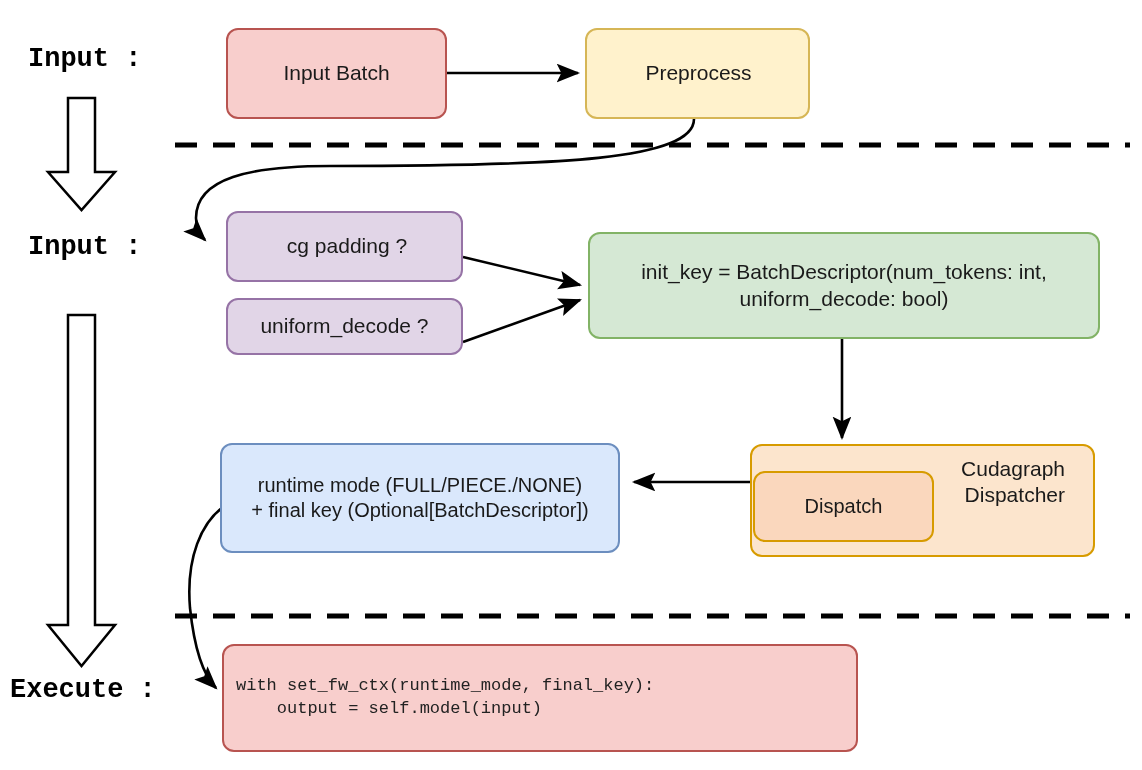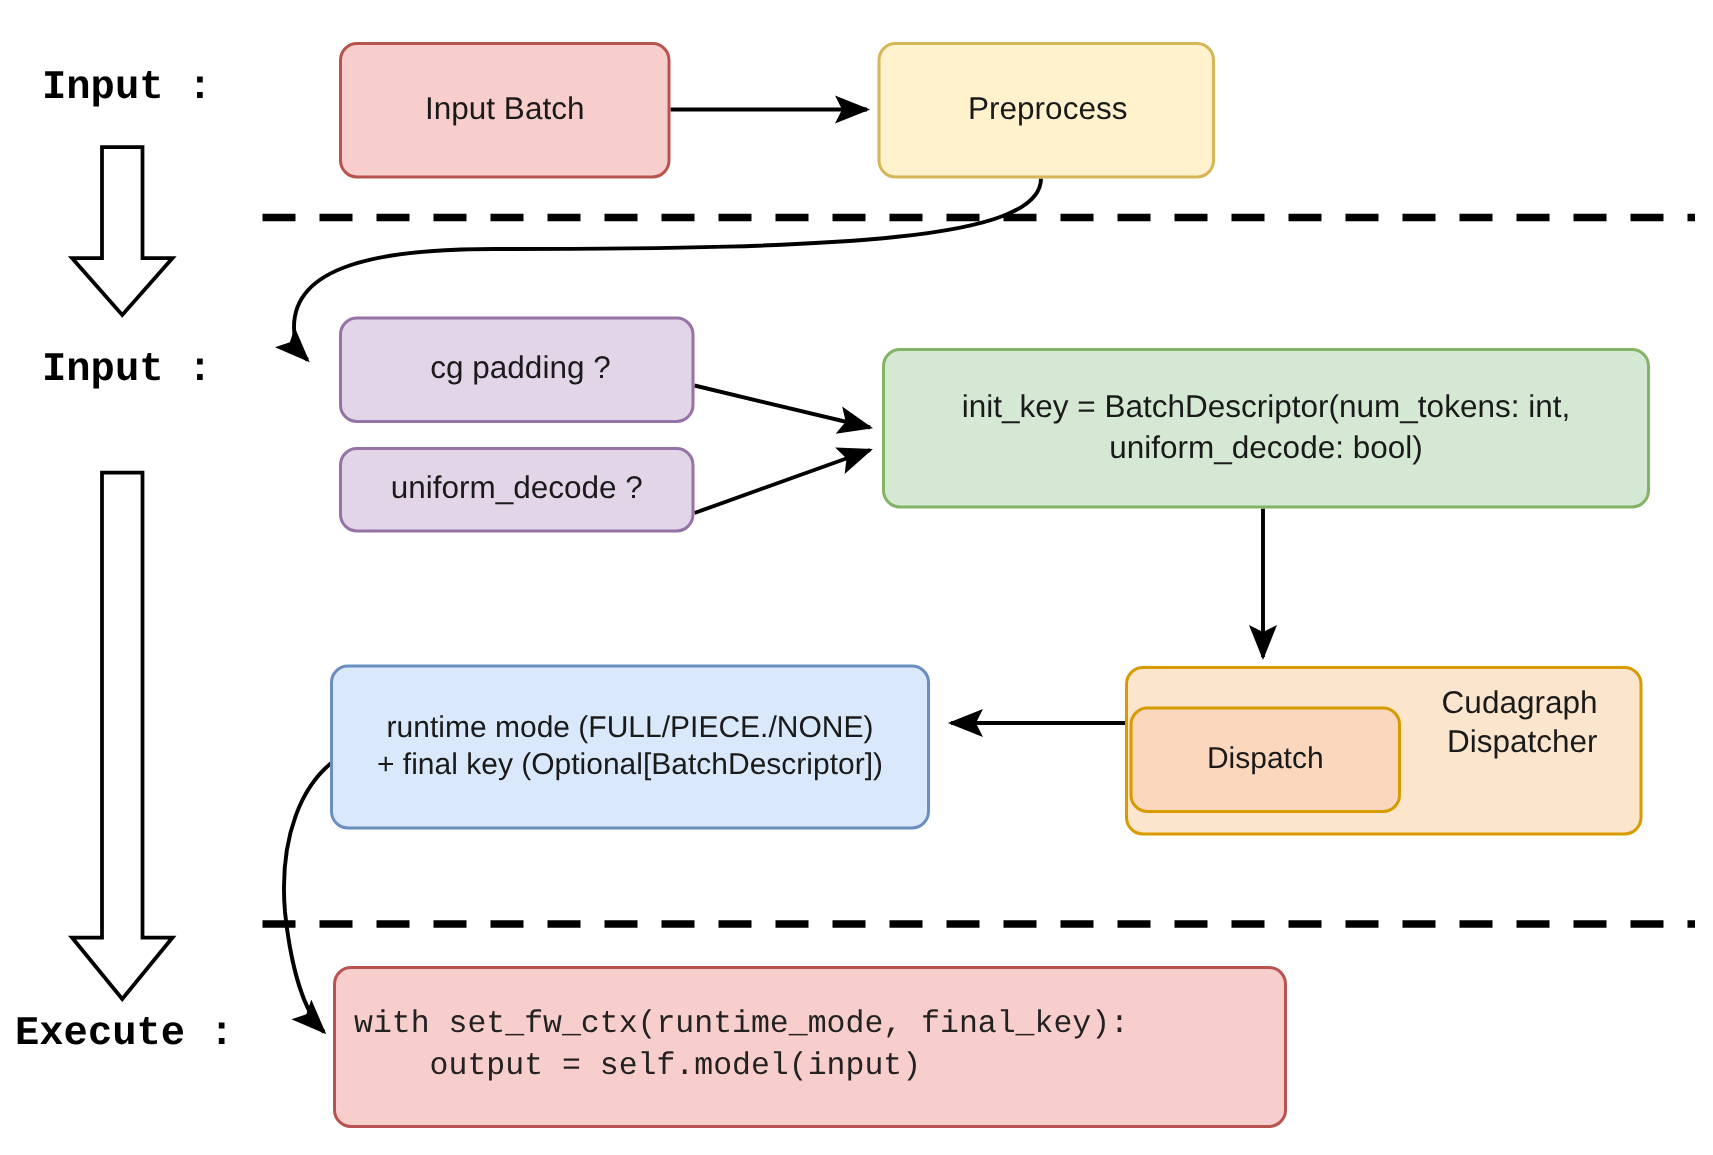--- a/index.html
+++ b/index.html
@@ -35,21 +35,21 @@
     justify-content: center;
     text-align: center;
     font-family: "Liberation Sans", sans-serif;
     font-size: 21px;
     color: #1a1a1a;
     line-height: 1.25;
     padding: 4px 10px;
   }
   .node-code {
     font-family: "Liberation Mono", monospace;
-    font-size: 21px;
+    font-size: 17px;
     justify-content: flex-start;
     text-align: left;
     white-space: pre;
     padding-left: 12px;
     line-height: 1.35;
     color: #222222;
   }
   .svg-layer {
     position: absolute;
     left: 0;

